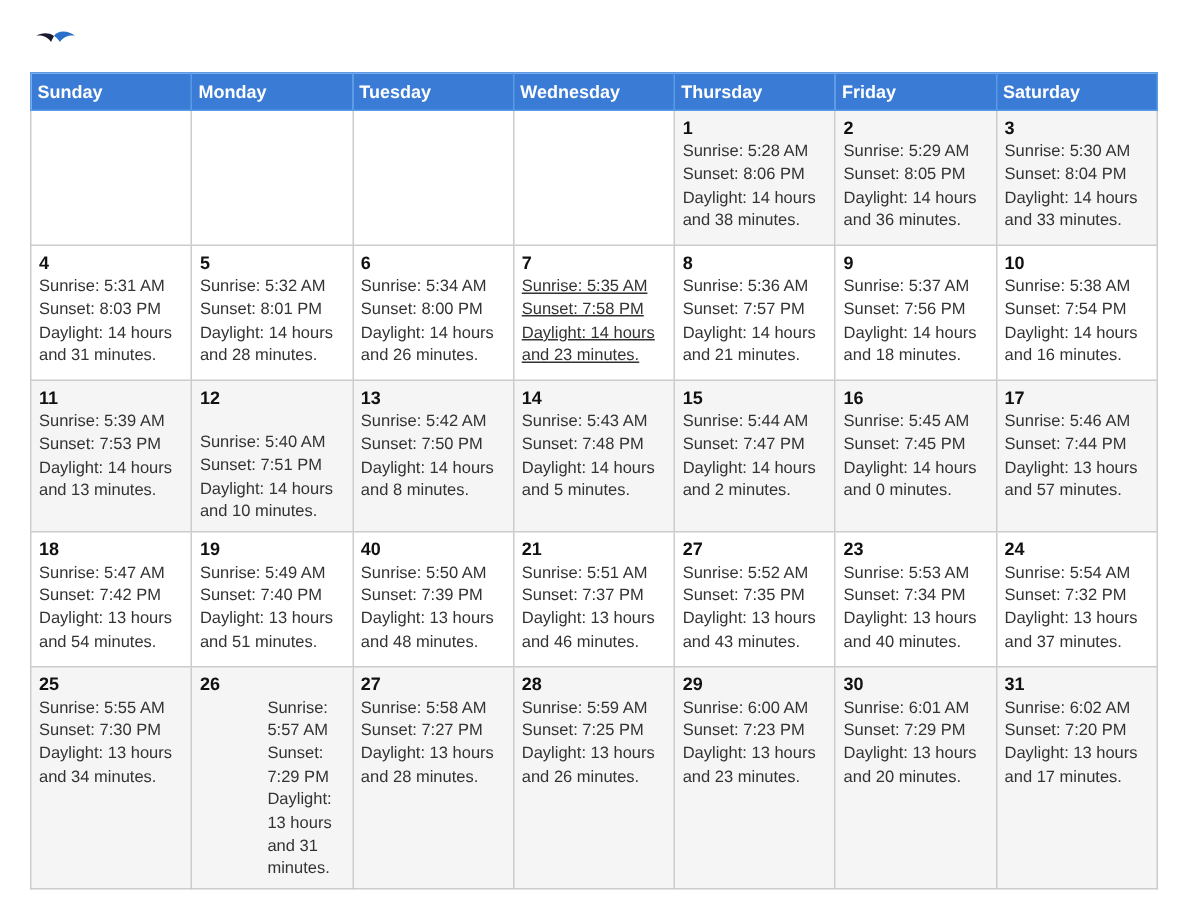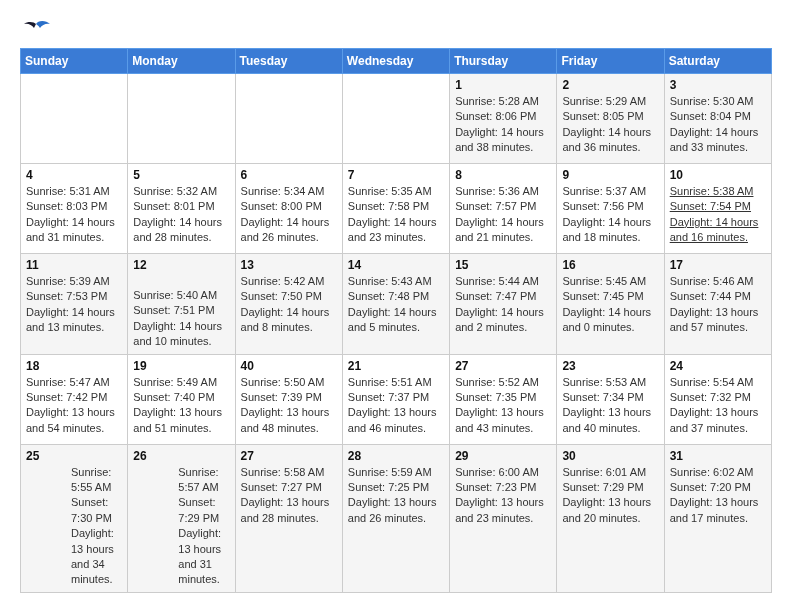--- a/index.html
+++ b/index.html
@@ -165,42 +165,42 @@
           </td>
           <td>
             <span class="day-number">6</span>
             <div class="day-info" style="white-space: pre-line;">Sunrise: 5:34 AM
 Sunset: 8:00 PM
 Daylight: 14 hours
 and 26 minutes.</div>
           </td>
           <td>
             <span class="day-number">7</span>
-            <div class="day-info" style="white-space: pre-line;">Sunrise: 5:35 AM
+            <div class="day-info" style="white-space: pre-line; text-decoration: underline;">Sunrise: 5:35 AM
 Sunset: 7:58 PM
 Daylight: 14 hours
 and 23 minutes.</div>
           </td>
           <td>
             <span class="day-number">8</span>
             <div class="day-info" style="white-space: pre-line;">Sunrise: 5:36 AM
 Sunset: 7:57 PM
 Daylight: 14 hours
 and 21 minutes.</div>
           </td>
           <td>
             <span class="day-number">9</span>
             <div class="day-info" style="white-space: pre-line;">Sunrise: 5:37 AM
 Sunset: 7:56 PM
 Daylight: 14 hours
 and 18 minutes.</div>
           </td>
           <td>
             <span class="day-number">10</span>
-            <div class="day-info" style="white-space: pre-line; text-decoration: underline;">Sunrise: 5:38 AM
+            <div class="day-info" style="white-space: pre-line;">Sunrise: 5:38 AM
 Sunset: 7:54 PM
 Daylight: 14 hours
 and 16 minutes.</div>
           </td>
         </tr>
         <tr>
           <td>
             <span class="day-number">11</span>
             <div class="day-info" style="white-space: pre-line;">Sunrise: 5:39 AM
 Sunset: 7:53 PM
@@ -297,21 +297,21 @@
             <span class="day-number">24</span>
             <div class="day-info" style="white-space: pre-line;">Sunrise: 5:54 AM
 Sunset: 7:32 PM
 Daylight: 13 hours
 and 37 minutes.</div>
           </td>
         </tr>
         <tr>
           <td>
             <span class="day-number">25</span>
-            <div class="day-info" style="white-space: pre-line; margin-left: 45px;">Sunrise: 5:55 AM
+            <div class="day-info" style="white-space: pre-line;">Sunrise: 5:55 AM
 Sunset: 7:30 PM
 Daylight: 13 hours
 and 34 minutes.</div>
           </td>
           <td>
             <span class="day-number">26</span>
             <div class="day-info" style="white-space: pre-line; margin-left: 45px;">Sunrise: 5:57 AM
 Sunset: 7:29 PM
 Daylight: 13 hours
 and 31 minutes.</div>

